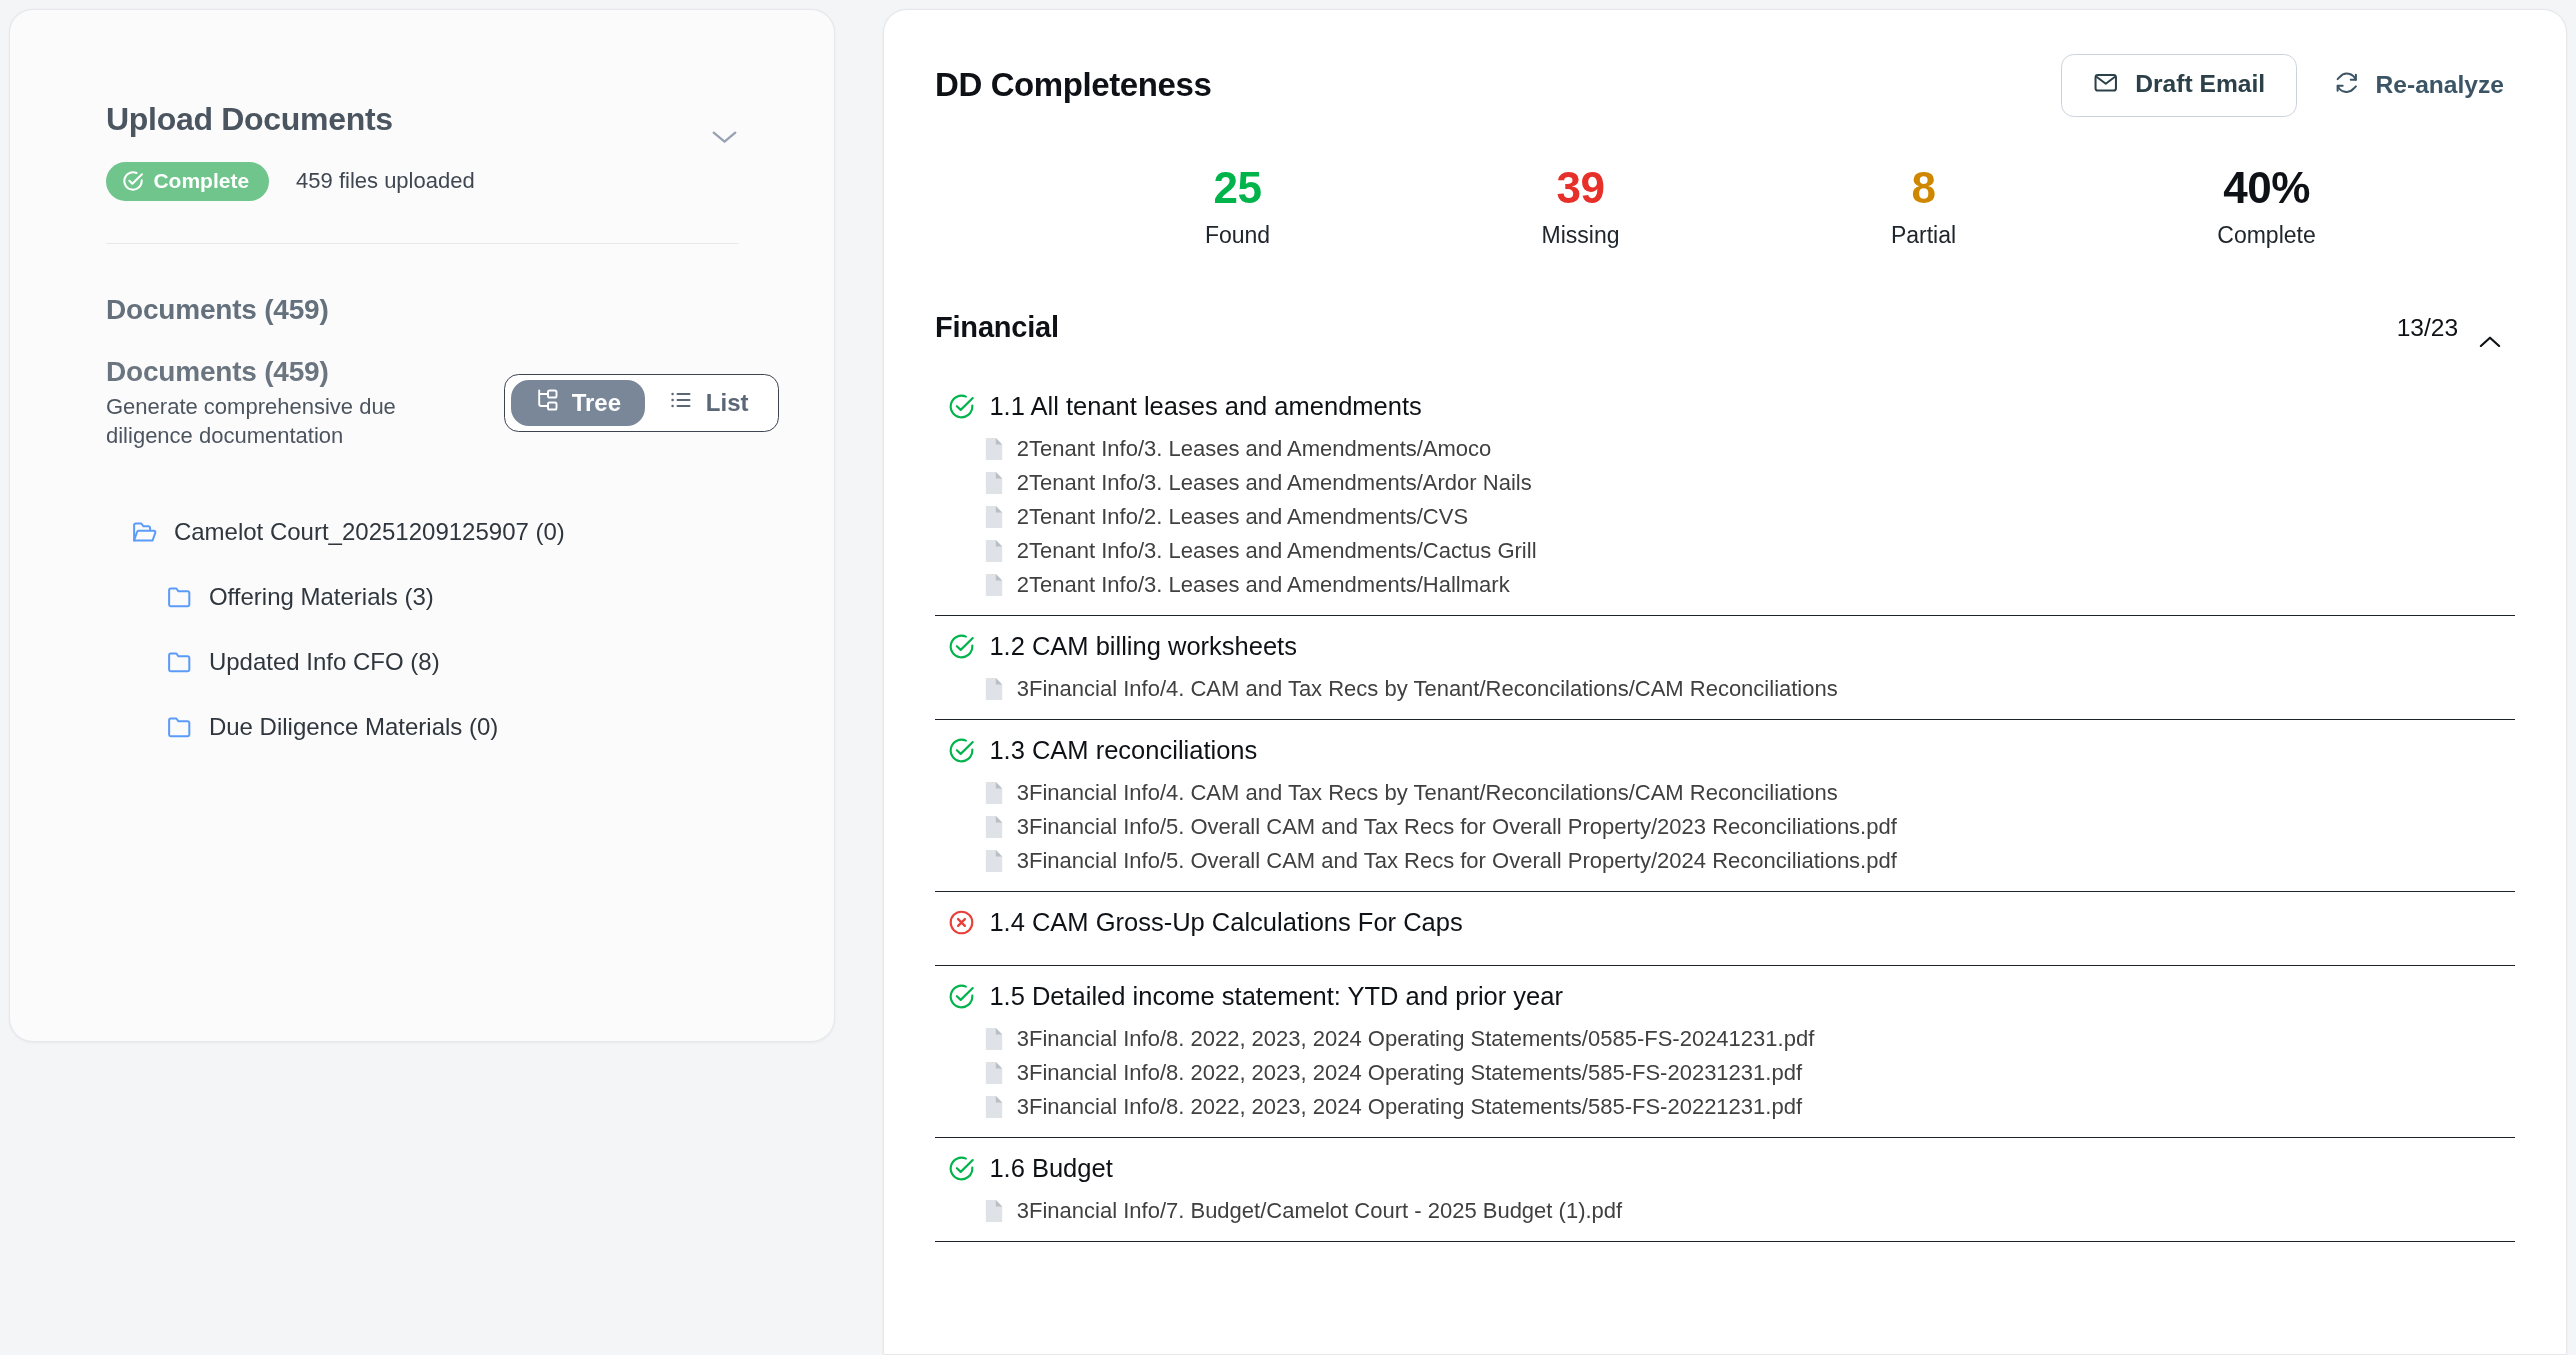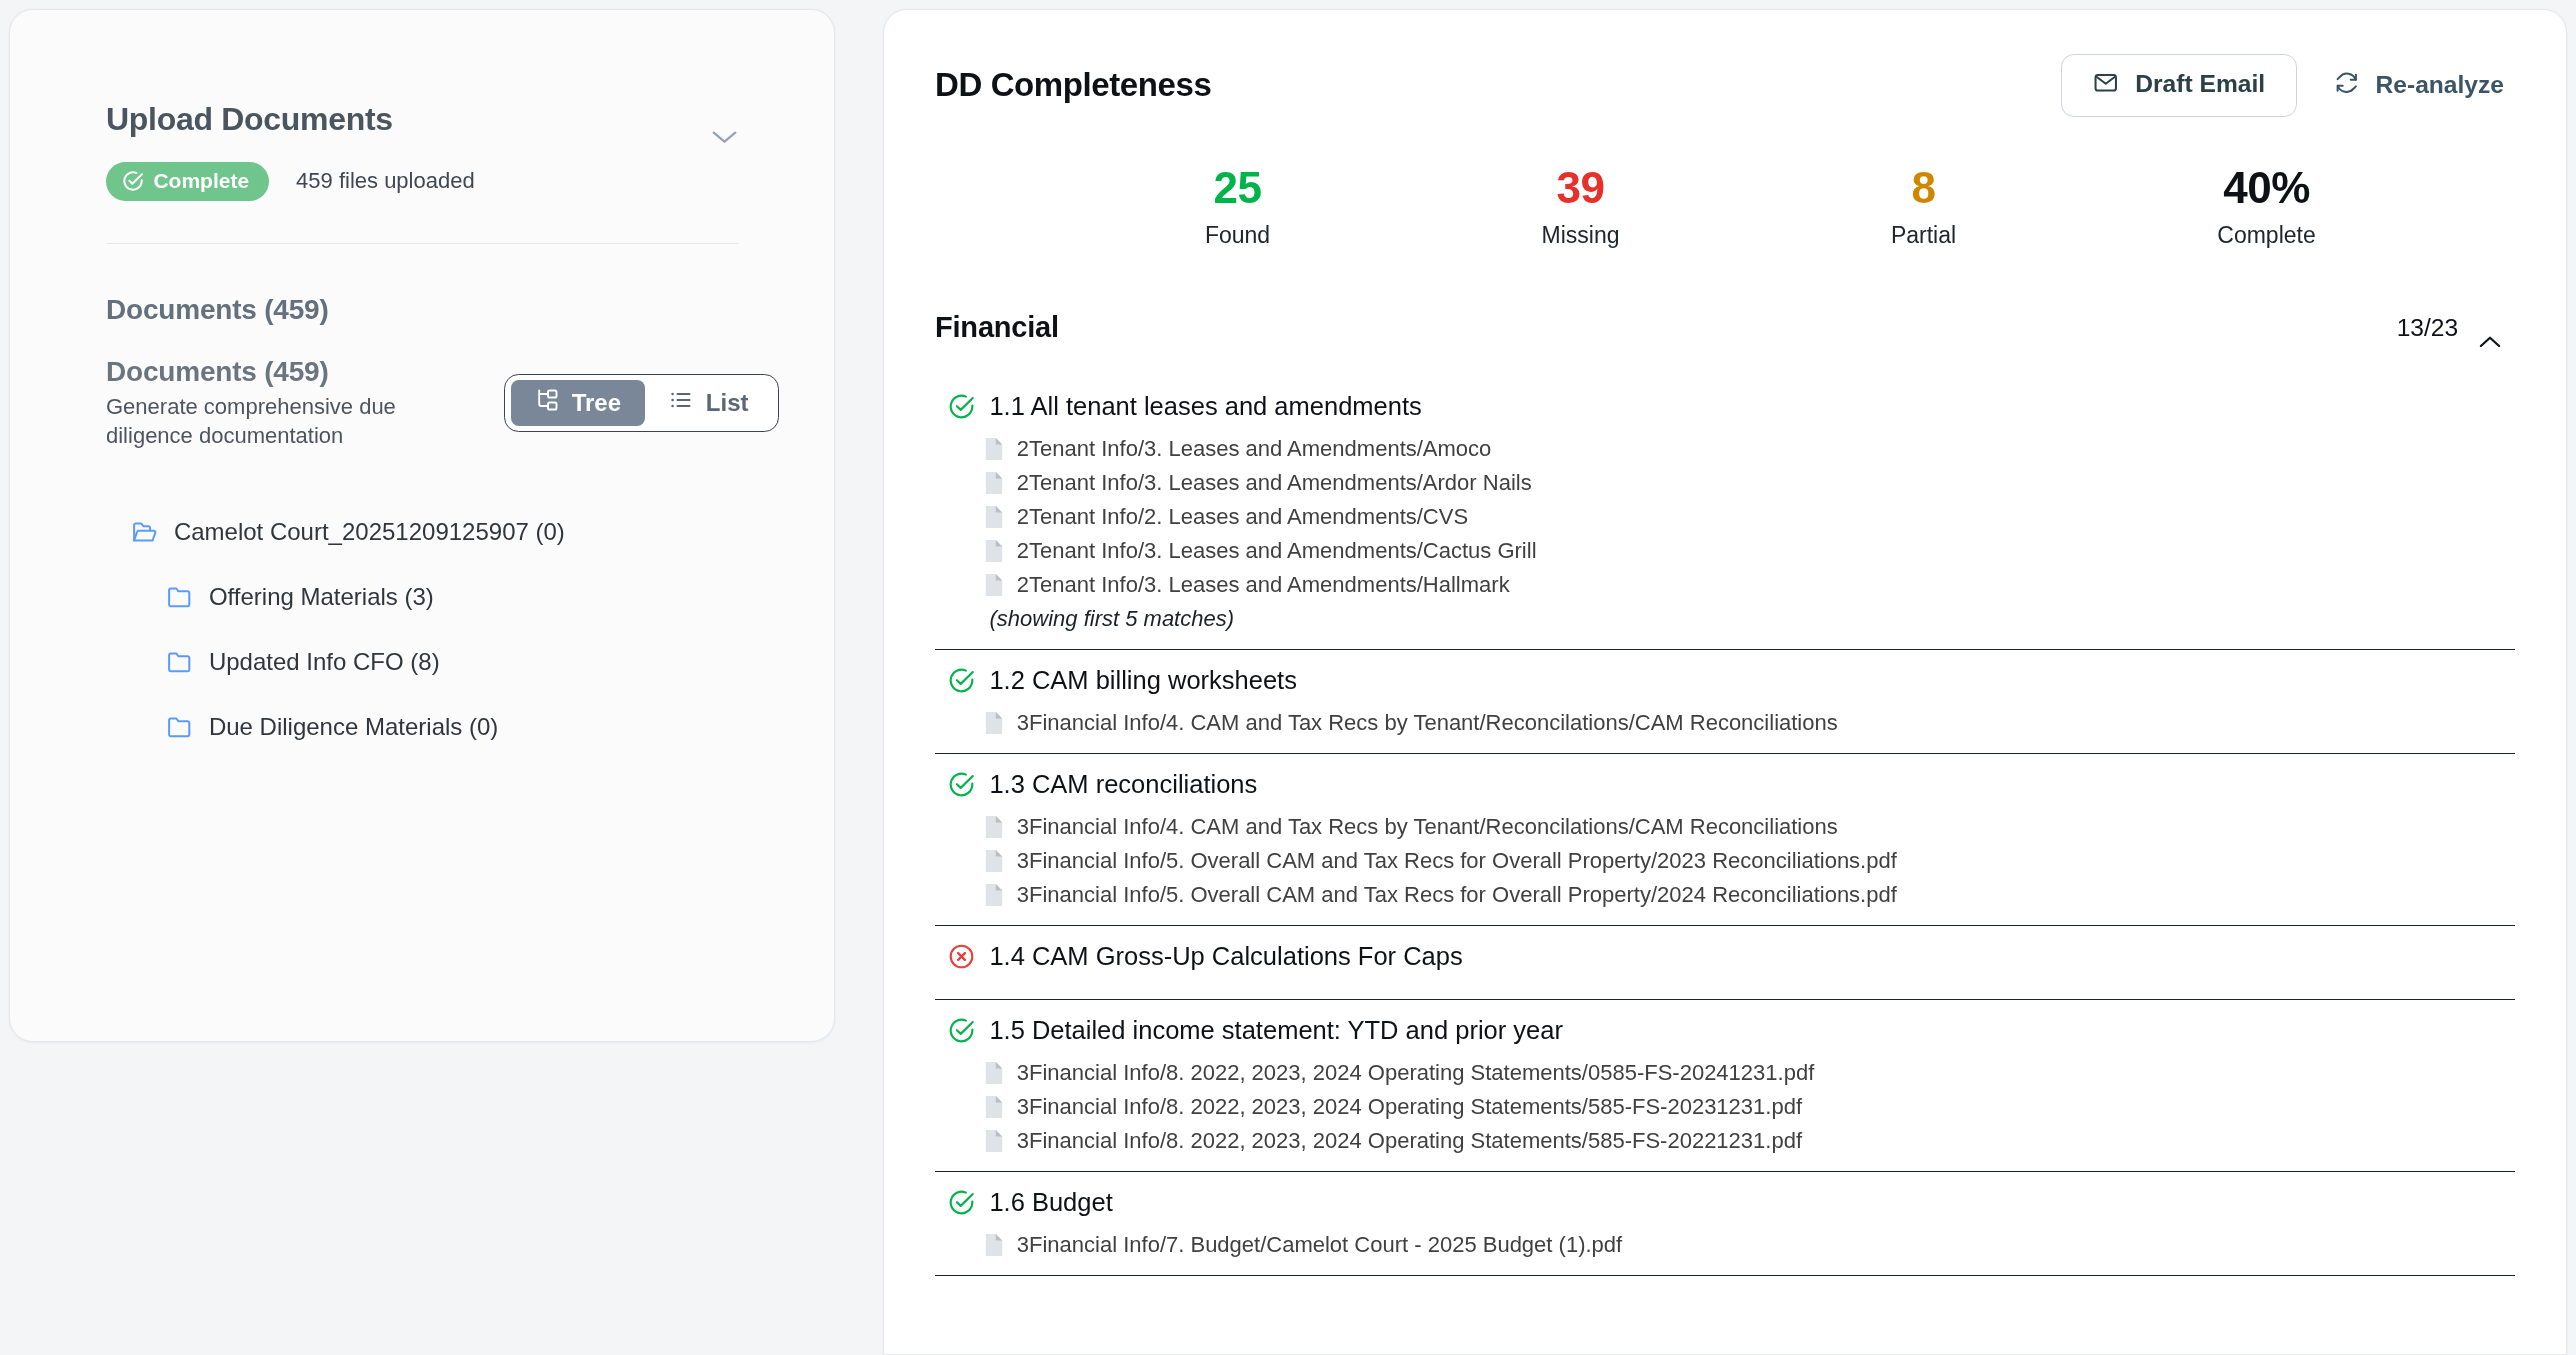--- a/index.html
+++ b/index.html
@@ -118,21 +118,21 @@
     padding: 5.5px;
     background: #ffffff;
     height: 58px;
   }
   .toggle-btn {
     display: inline-flex;
     align-items: center;
     gap: 12.8px;
     height: 46px;
     padding: 0 24px;
-    border-radius: 8px;
+    border-radius: 18px;
     font-size: 24px;
     font-weight: bold;
     color: #5b6777;
     background: transparent;
     border: none;
     cursor: pointer;
     font-family: "Liberation Sans", sans-serif;
   }
   .toggle-btn.active {
     background: #7a8798;
@@ -512,21 +512,20 @@
             </div>
             <div class="file-row">
               <span class="file-ico">
                 <svg viewBox="0 0 22 26" width="20" height="24" aria-hidden="true">
                   <path d="M2 1h11l7 7v17H2z" fill="#dfe2e6"></path>
                   <path d="M13 1l7 7h-7z" fill="#b9bfc6"></path>
                 </svg>
               </span>
               <span>2Tenant Info/3. Leases and Amendments/Hallmark</span>
             </div>
-            <div class="more-note">(showing first 5 matches)</div>
           </div>
         </div>
 
         <div class="item">
           <div class="item-head">
             <span class="status-ico">
               <svg viewBox="0 0 24 24" width="27" height="27" fill="none" aria-hidden="true">
                 <path d="M21.6 11.1V12a9.6 9.6 0 1 1-5.7-8.78" stroke="#00b34a" stroke-width="1.9" stroke-linecap="round"></path>
                 <path d="M7.9 11.7l3.4 3.3L22 4.5" stroke="#00b34a" stroke-width="1.9" stroke-linecap="round" stroke-linejoin="round"></path>
               </svg>

